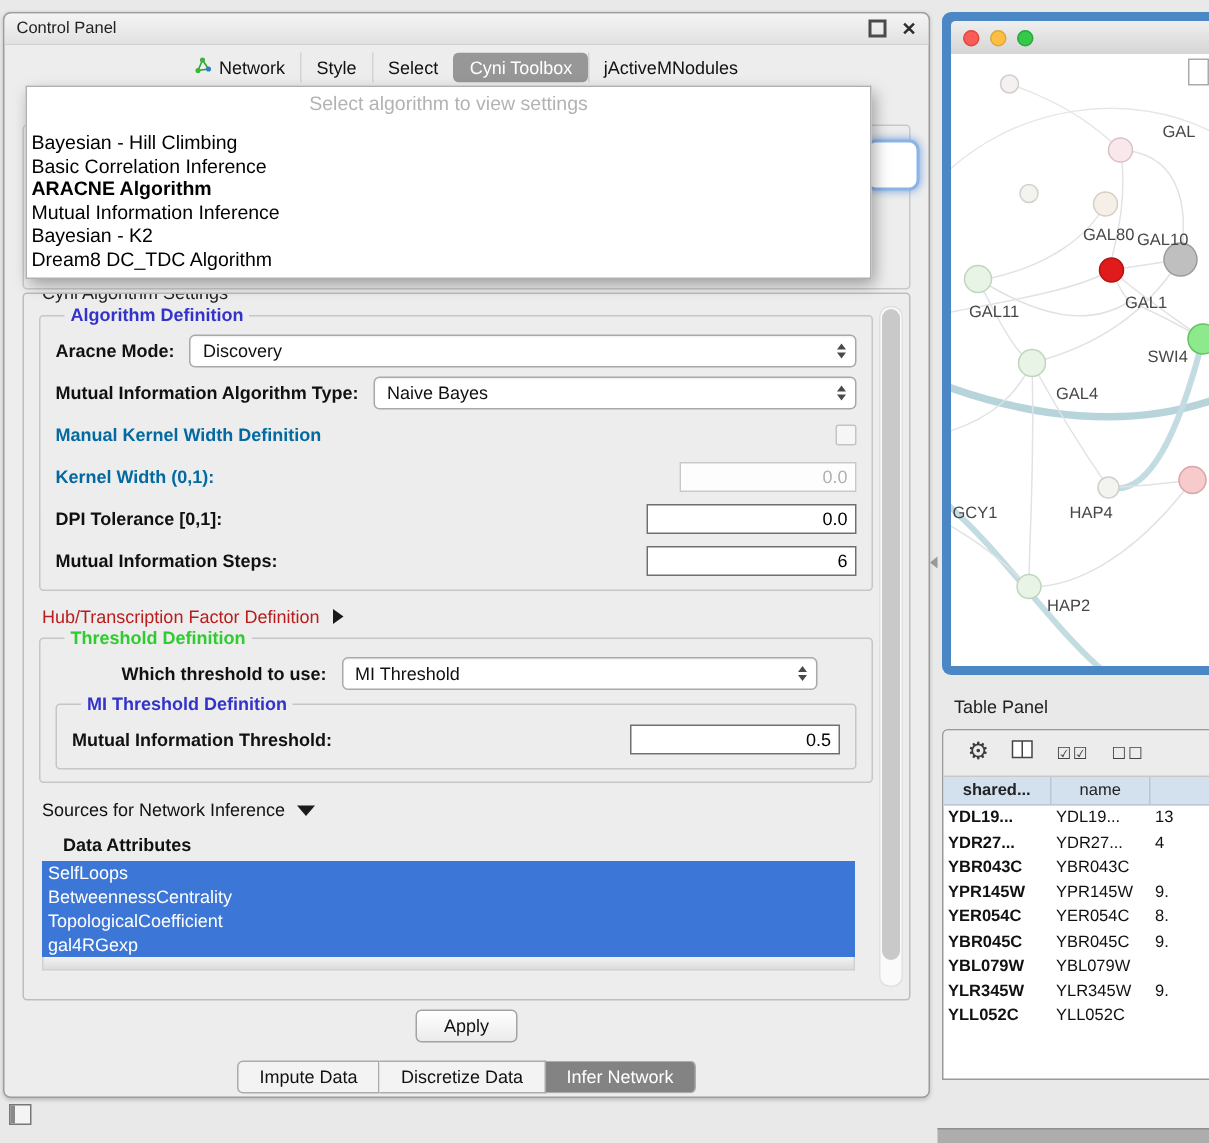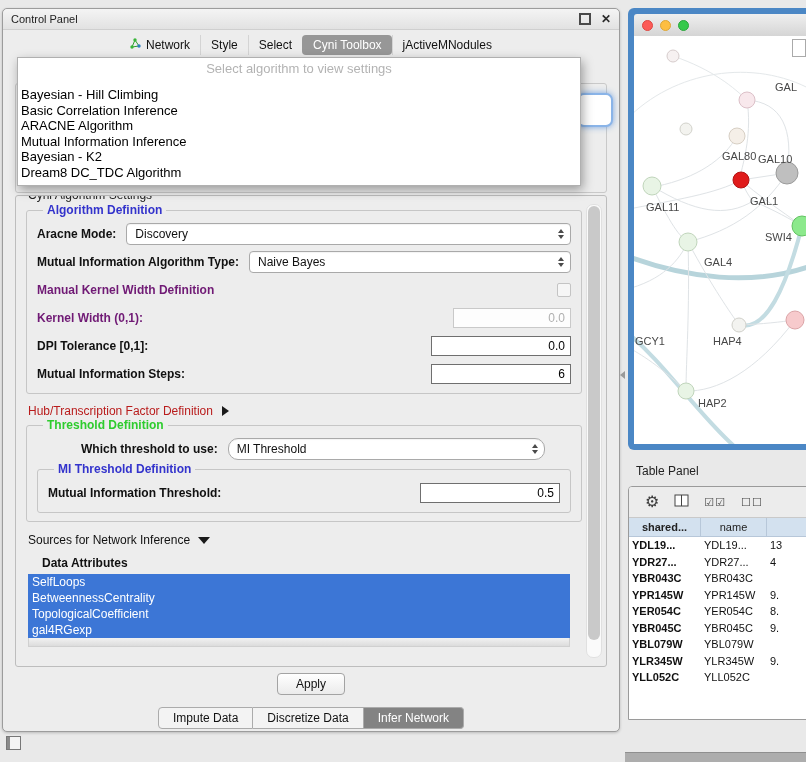--- a/index.html
+++ b/index.html
@@ -23,48 +23,48 @@
   .ghost-group{position:absolute;left:12px;top:74px;width:590px;height:108px;border:1px solid #c9c9c9;
     border-radius:3px;z-index:0;}
   .ghost-field{position:absolute;left:574px;top:84px;width:32px;height:30px;background:#fff;
     border:2px solid #8ab4e8;border-radius:7px;box-shadow:0 0 6px rgba(100,150,220,.85);z-index:2;}
 
   .dropdown{position:absolute;left:14px;top:48px;width:562px;background:#fff;border:1px solid #b0b0b0;
     box-shadow:2px 4px 10px rgba(0,0,0,.35);z-index:40;padding:2px 0 5px;}
   .dd-placeholder{text-align:center;color:#b3b3b3;font-size:13px;line-height:18px;}
   #alg-list{margin-top:9px;}
   .dd-item{font-size:13px;line-height:15.5px;padding:0 3px;color:#000;}
-  .dd-item.selected{font-weight:normal;}
+  .dd-item.selected{font-weight:bold;}
 
   .settings-group{position:absolute;left:12px;top:186px;width:590px;height:470px;border:1px solid #bdbdbd;
     border-radius:3px;z-index:5;background:#ededed;overflow:hidden;}
   .settings-legend{position:absolute;top:-8px;left:8px;background:#ededed;padding:0 4px;font-size:12px;color:#222;}
   .settings-inner{position:absolute;left:10px;right:24px;top:8px;bottom:6px;}
   .v-scroll{position:absolute;top:8px;right:4px;bottom:8px;width:14px;background:#fafafa;
     border:1px solid #e0e0e0;border-radius:7px;}
   .v-thumb{position:absolute;top:1px;left:1px;right:1px;height:96%;background:#c9c9c9;border-radius:6px;}
 
   .sub-group{border:1px solid #c6c6c6;border-radius:3px;position:relative;padding:12px 10px 8px;margin-top:6px;}
   .sub-legend{position:absolute;top:-8px;left:16px;background:#ededed;padding:0 4px;font-size:12px;font-weight:bold;}
   .legend-blue{color:#3333cc;}
   .legend-green{color:#2ecc2e;}
 
   .frow{display:flex;align-items:center;margin-bottom:6px;height:22px;}
   .frow:last-child{margin-bottom:0;}
   .flabel{font-size:12px;font-weight:bold;color:#111;white-space:nowrap;}
-  .flabel.disabled{color:#701a75;}
+  .flabel.disabled{color:#0369a1;}
   .spacer{flex:1;}
   .combo{flex:1;margin-left:10px;height:22px;background:#fff;border:1px solid #a9a9a9;border-radius:4px;
     display:flex;align-items:center;padding:0 4px 0 8px;font-size:12px;box-sizing:border-box;
     box-shadow:inset 0 1px 1px rgba(0,0,0,.05);}
   .combo-text{flex:1;}
   .combo-arrows{display:flex;flex-direction:column;align-items:center;gap:2px;padding:0 2px;}
   .tri-up{width:0;height:0;border-left:3.5px solid transparent;border-right:3.5px solid transparent;border-bottom:4px solid #4a4a4a;}
   .tri-dn{width:0;height:0;border-left:3.5px solid transparent;border-right:3.5px solid transparent;border-top:4px solid #4a4a4a;}
-  .combo.short{margin-right:26px;border-radius:10px;}
+  .combo.short{margin-right:26px;}
 
   .tfield{height:20px;background:#fff;border:1px solid #6f6f6f;font-size:12px;display:flex;align-items:center;
     justify-content:flex-end;padding:0 5px;color:#000;box-sizing:border-box;}
   .tfield.disabled{border-color:#c9c9c9;color:#b0b0b0;background:#fdfdfd;}
   .w118{width:118px;} .w140{width:140px;}
   .checkbox{width:12px;height:12px;border:1px solid #c4c4c4;background:#f6f6f6;border-radius:2px;}
 
   .hub-row{display:flex;align-items:center;gap:9px;margin:9px 0 2px 2px;font-size:12px;color:#b91c1c;height:16px;}
   .tri-right{width:0;height:0;border-top:5px solid transparent;border-bottom:5px solid transparent;border-left:7px solid #1a1a1a;}
   .indent44{margin-left:44px;}

